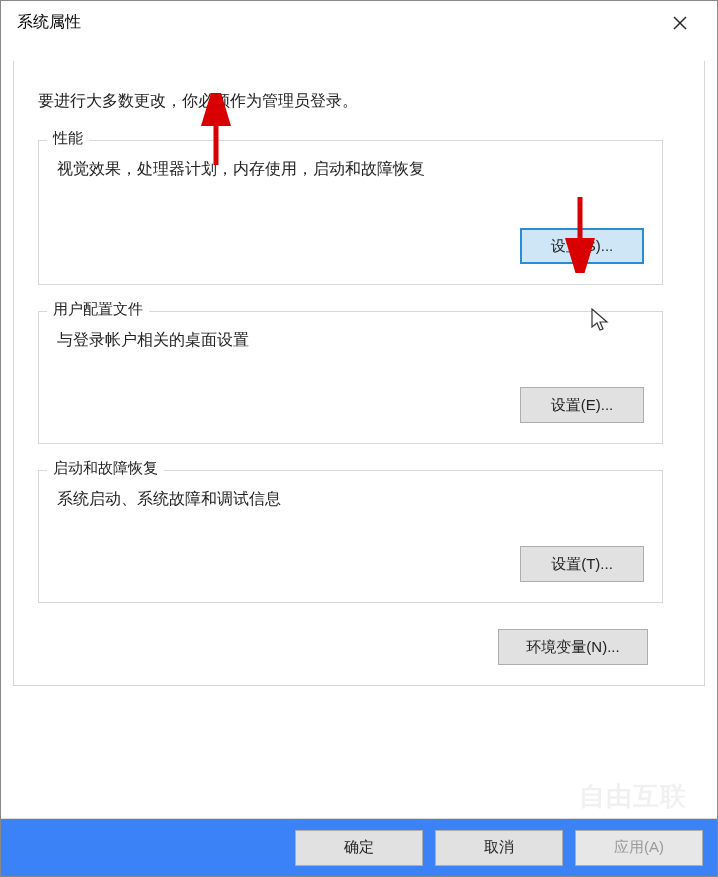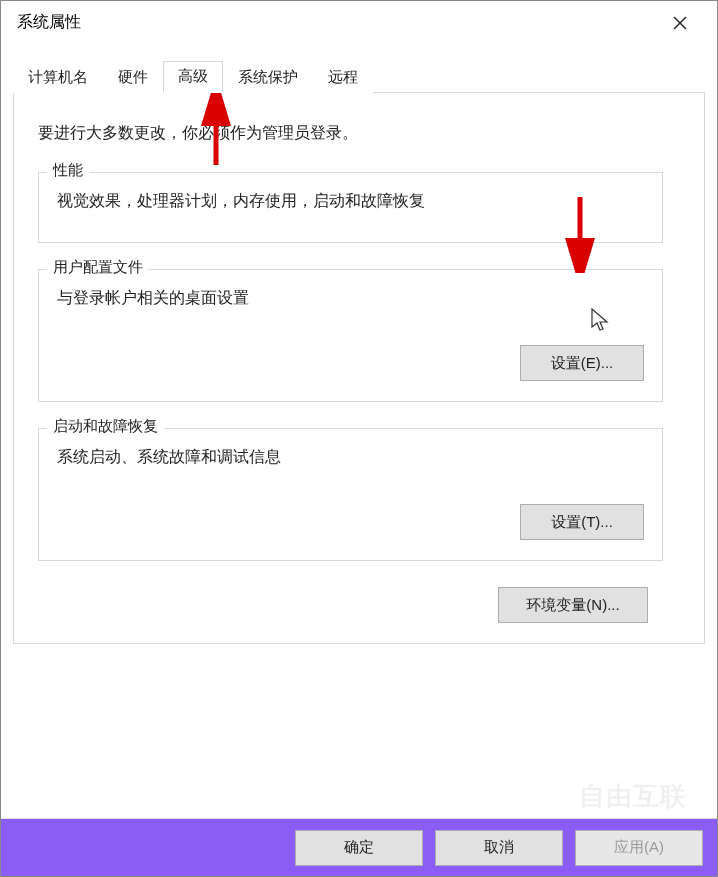--- a/index.html
+++ b/index.html
@@ -127,21 +127,21 @@
       justify-content: flex-end;
       margin: 6px 15px 0 0;
     }
     .bottom-buttons {
       position: absolute;
       bottom: 0;
       left: 0;
       right: 0;
       height: 58px;
       border-top: 1px solid #dcdcdc;
-      background: #8b5cf6;
+      background: #3b82f6;
       display: flex;
       justify-content: flex-end;
       align-items: center;
       gap: 12px;
       padding-right: 14px;
     }
     .bottom-buttons .win-button { min-width: 128px; height: 36px; }
     .bottom-buttons .win-button.disabled {
       color: #9a9a9a;
       background: #e7e7e7;
@@ -180,35 +180,31 @@
     <button class="close-btn">
       <svg viewBox="0 0 14 14">
           <line x1="1" y1="1" x2="13" y2="13" stroke="#222" stroke-width="1.4"></line>
           <line x1="13" y1="1" x2="1" y2="13" stroke="#222" stroke-width="1.4"></line>
         </svg>
     </button>
   </div>
 
   <div class="client-area">
 
-    <div class="tabs">
-      <div class="tab">计算机名</div>
-      <div class="tab">硬件</div>
-      <div class="tab active">高级</div>
-      <div class="tab">系统保护</div>
-      <div class="tab">远程</div>
-    </div>
 
     <div class="tab-content">
 
       <div class="intro-text">要进行大多数更改，你必须作为管理员登录。</div>
 
       <div class="fieldset">
         <div class="fieldset-legend">性能</div>
         <div class="fieldset-desc">视觉效果，处理器计划，内存使用，启动和故障恢复</div>
+        <div class="fieldset-btnrow">
+          <button class="win-button highlight">设置(S)...</button>
+        </div>
       </div>
 
       <div class="fieldset">
         <div class="fieldset-legend">用户配置文件</div>
         <div class="fieldset-desc">与登录帐户相关的桌面设置</div>
         <div class="fieldset-btnrow short">
           <button class="win-button">设置(E)...</button>
         </div>
       </div>
 

